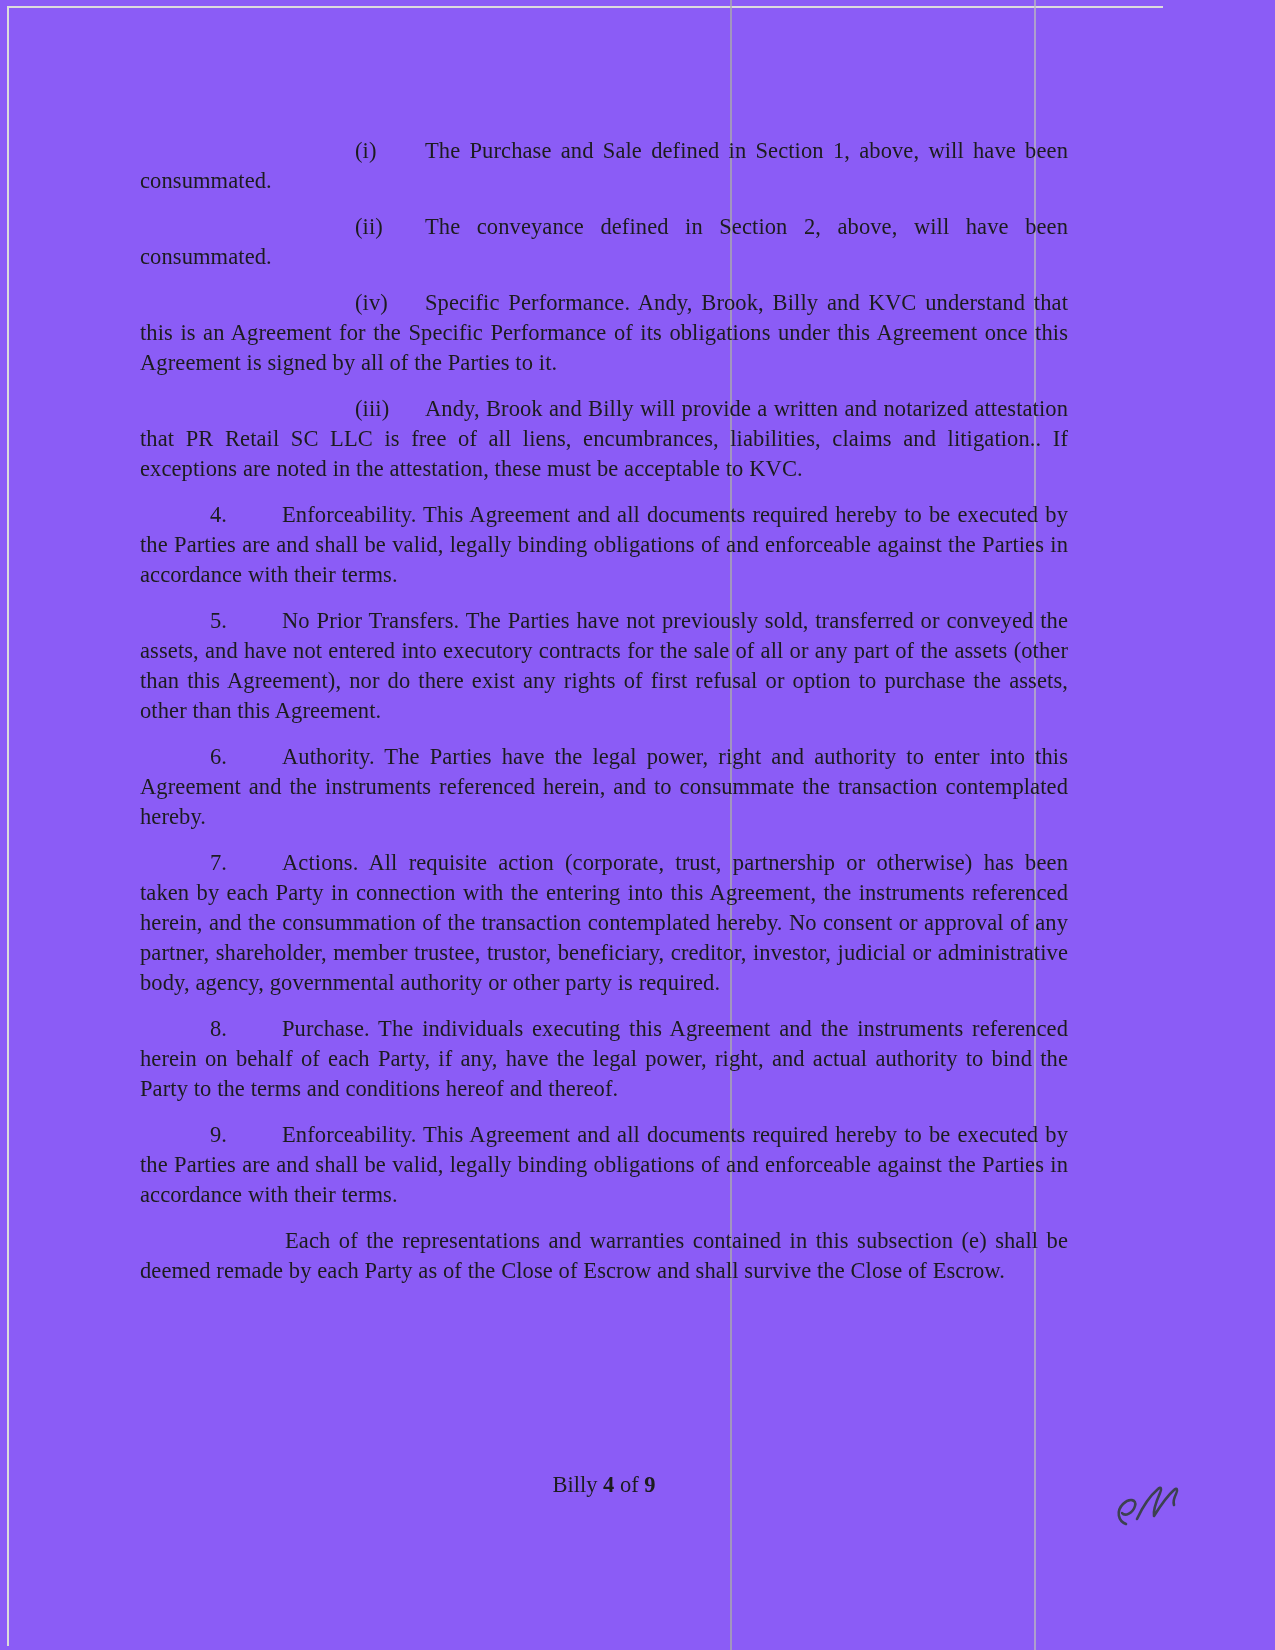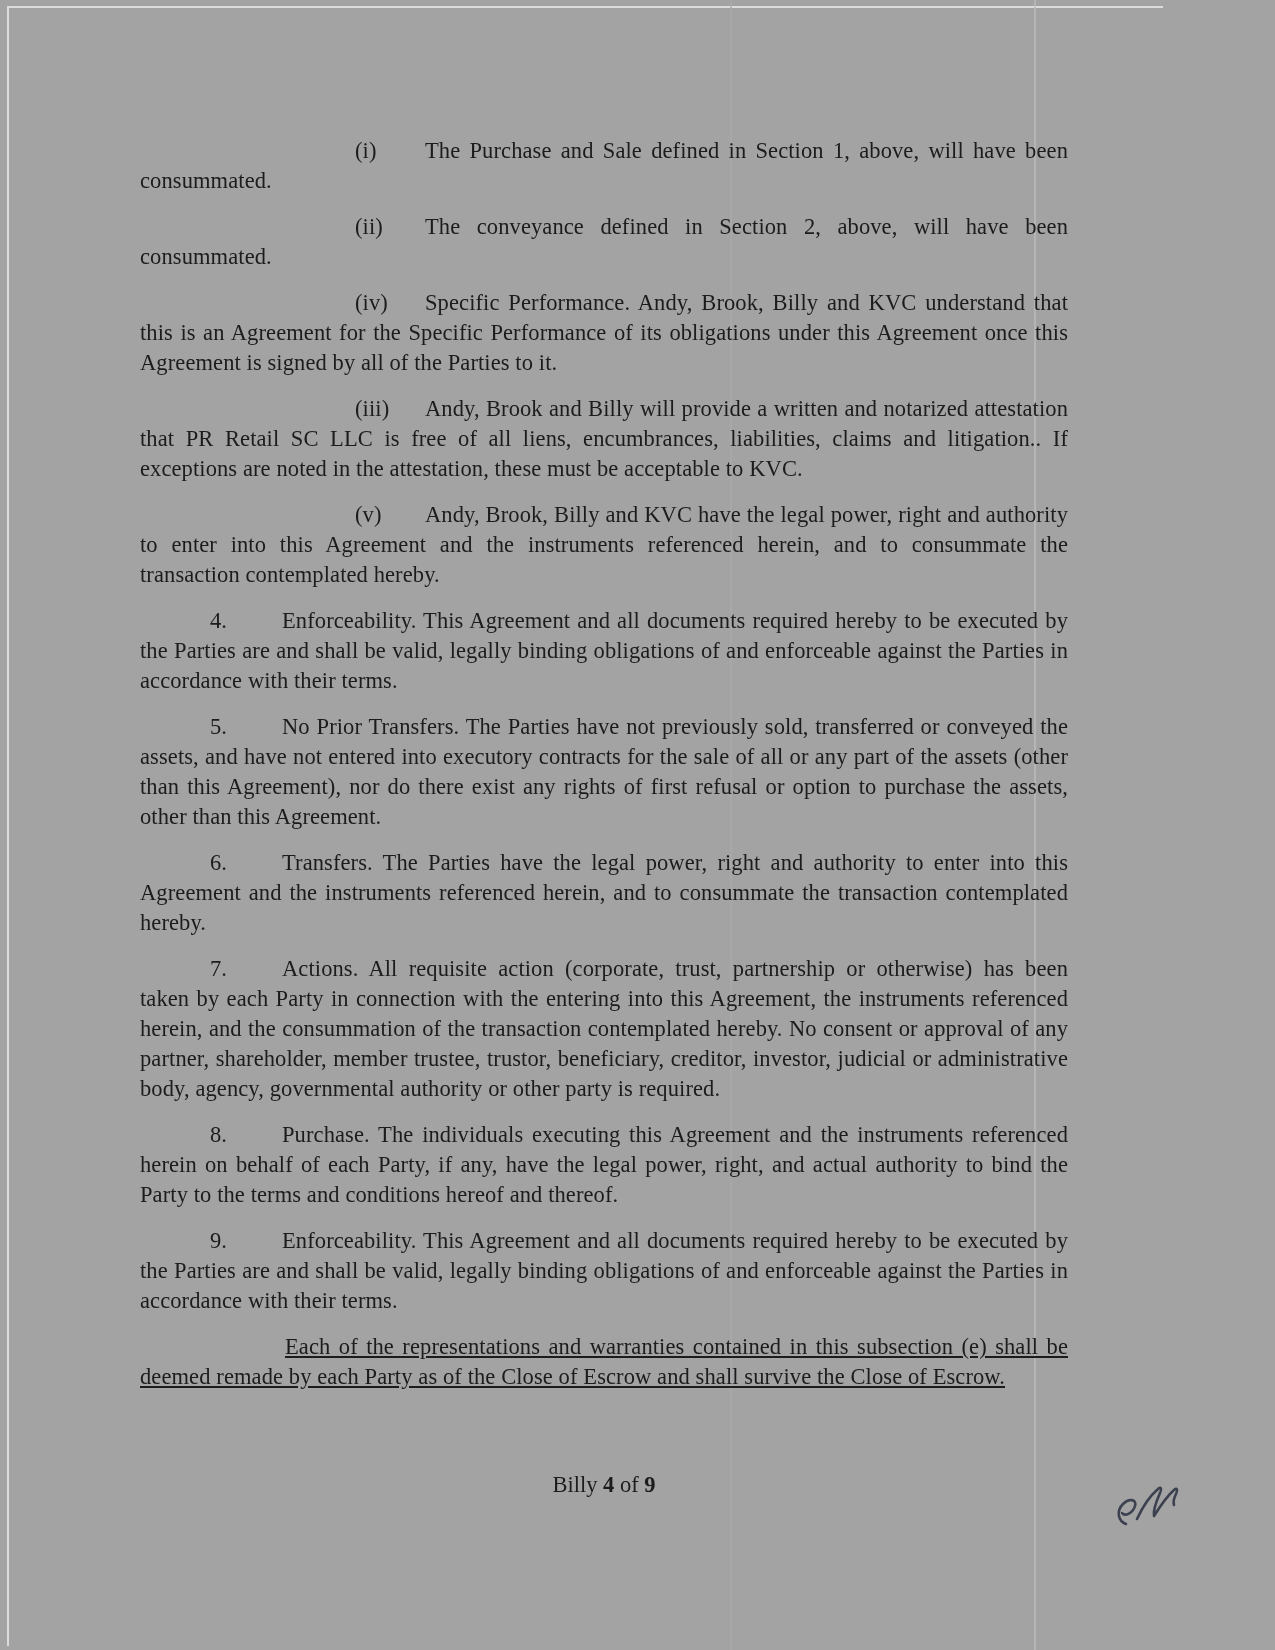--- a/index.html
+++ b/index.html
@@ -5,21 +5,21 @@
   html, body { margin: 0; padding: 0; }
   body {
     width: 1275px;
     height: 1650px;
     position: relative;
     background: #ffffff;
     font-family: "Liberation Serif", "DejaVu Serif", serif;
     color: #1c1c1e;
     overflow: hidden;
   }
-  .page { position: absolute; inset: 0; background: #a3a3a3; }
+  .page { position: absolute; inset: 0; background: #8b5cf6; }
 
   
   .edge-top {
     position: absolute; left: 8px; top: 6px; width: 1155px; height: 2px;
     background: #dcdcdc;
   }
   .edge-left {
     position: absolute; left: 7px; top: 6px; width: 2px; height: 1640px;
     background: #dcdcdc;
   }
@@ -37,21 +37,21 @@
   }
   p.para {
     margin: 0 0 16px 0;
     font-size: 22.5px;
     line-height: 30px;
     text-align: justify;
     letter-spacing: 0.1px;
   }
   p.sub   { text-indent: 215px; }
   p.num   { text-indent: 70px; }
-  p.plain { text-indent: 145px; text-decoration: underline; }
+  p.plain { text-indent: 145px; }
   .label {
     display: inline-block;
     text-indent: 0;
   }
   p.sub .label { width: 70px; }
   p.num .label { width: 72px; }
   .heading {
     text-underline-offset: 3px;
   }
 
@@ -79,27 +79,26 @@
 
   <div class="content" id="paras">
   <p class="para sub"><span class="label">(i)</span><span class="body-text">The Purchase and Sale defined in Section 1, above, will have been consummated.</span></p>
 
   <p class="para sub"><span class="label">(ii)</span><span class="body-text">The conveyance defined in Section 2, above, will have been consummated.</span></p>
 
   <p class="para sub"><span class="label">(iv)</span><span class="body-text">Specific Performance.  Andy, Brook, Billy and KVC understand that this is an Agreement for the Specific Performance of its obligations under this Agreement once this Agreement is signed by all of the Parties to it.</span></p>
 
   <p class="para sub"><span class="label">(iii)</span><span class="body-text">Andy, Brook and Billy will provide a written and notarized attestation that PR Retail SC LLC is free of all liens, encumbrances, liabilities, claims and litigation..  If exceptions are noted in the attestation, these must be acceptable to KVC.</span></p>
 
-  <p class="para sub"><span class="label">(v)</span><span class="body-text">Andy, Brook, Billy and KVC have the legal power, right and authority to enter into this Agreement and the instruments referenced herein, and to consummate the transaction contemplated hereby.</span></p>
 
   <p class="para num"><span class="label">4.</span><span class="heading">Enforceability.</span><span class="body-text">  This Agreement and all documents required hereby to be executed by the Parties are and shall be valid, legally binding obligations of and enforceable against the Parties in accordance with their terms.</span></p>
 
   <p class="para num"><span class="label">5.</span><span class="heading">No Prior Transfers.</span><span class="body-text">  The Parties have not previously sold, transferred or conveyed the assets, and have not entered into executory contracts for the sale of all or any part of the assets (other than this Agreement), nor do there exist any rights of first refusal or option to purchase the assets, other than this Agreement.</span></p>
 
-  <p class="para num"><span class="label">6.</span><span class="heading">Transfers.</span><span class="body-text">  The Parties have the legal power, right and authority to enter into this Agreement and the instruments referenced herein, and to consummate the transaction contemplated hereby.</span></p>
+  <p class="para num"><span class="label">6.</span><span class="heading">Authority.</span><span class="body-text">  The Parties have the legal power, right and authority to enter into this Agreement and the instruments referenced herein, and to consummate the transaction contemplated hereby.</span></p>
 
   <p class="para num"><span class="label">7.</span><span class="heading">Actions.</span><span class="body-text">  All requisite action (corporate, trust, partnership or otherwise) has been taken by each Party in connection with the entering into this Agreement, the instruments referenced herein, and the consummation of the transaction contemplated hereby.  No consent or approval of any partner, shareholder, member trustee, trustor, beneficiary, creditor, investor, judicial or administrative body, agency, governmental authority or other party is required.</span></p>
 
   <p class="para num"><span class="label">8.</span><span class="heading">Purchase.</span><span class="body-text">  The individuals executing this Agreement and the instruments referenced herein on behalf of each Party, if any, have the legal power, right, and actual authority to bind the Party to the terms and conditions hereof and thereof.</span></p>
 
   <p class="para num"><span class="label">9.</span><span class="heading">Enforceability.</span><span class="body-text">  This Agreement and all documents required hereby to be executed by the Parties are and shall be valid, legally binding obligations of and enforceable against the Parties in accordance with their terms.</span></p>
 
   <p class="para plain"><span class="body-text">Each of the representations and warranties contained in this subsection (e) shall be deemed remade by each Party as of the Close of Escrow and shall survive the Close of Escrow.</span></p>
 </div>
 

